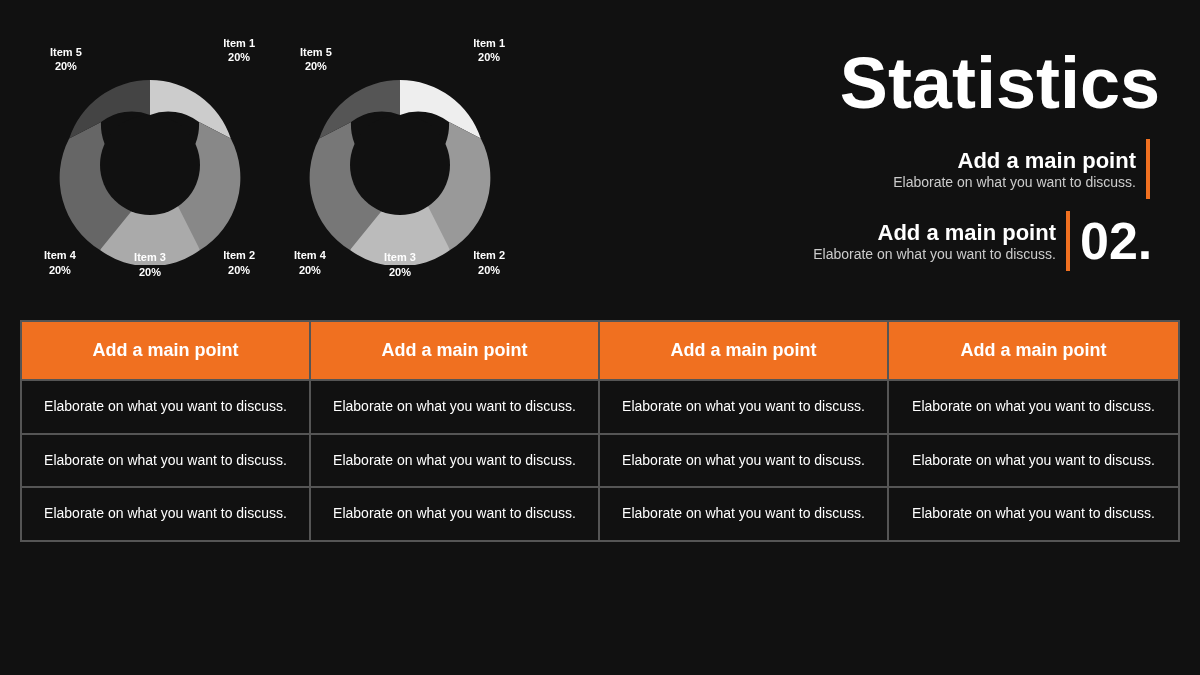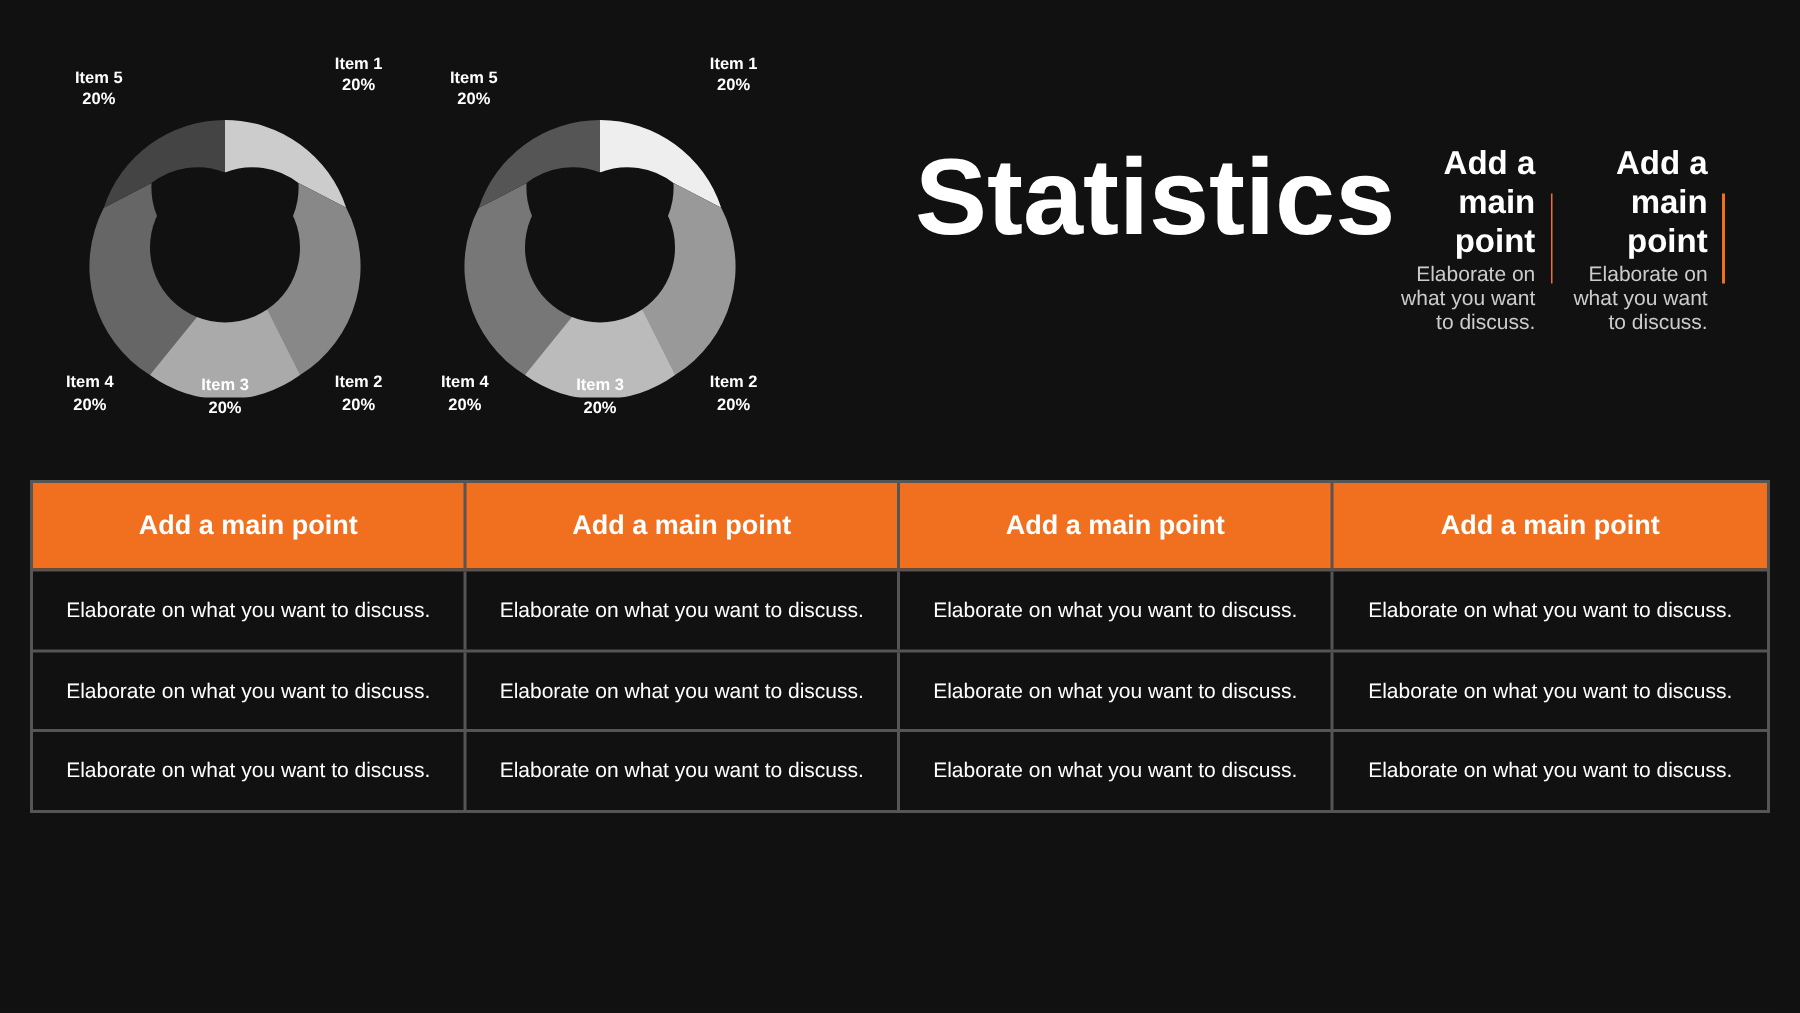--- a/index.html
+++ b/index.html
@@ -49,21 +49,21 @@
     }
     .label-top-left { top: 10px; left: 10px; }
     .label-top-right { top: 1px; right: 5px; }
     .label-bottom-left { bottom: 18px; left: 4px; }
     .label-bottom-right { bottom: 18px; right: 5px; text-align: center; }
     .label-bottom-center { bottom: 16px; left: 50%; transform: translateX(-50%); }
 
     .stats-info {
       flex: 1;
       display: flex;
-      flex-direction: row;
+      flex-direction: column;
       justify-content: center;
       padding-left: 20px;
     }
 
     .stats-title {
       font-size: 72px;
       font-weight: 900;
       color: #ffffff;
       text-align: right;
       line-height: 1;
@@ -219,20 +219,21 @@
         </div>
         <div class="stat-divider"></div>
       </div>
 
       <div class="stat-point">
         <div class="stat-text">
           <div class="stat-main-point">Add a main point</div>
           <div class="stat-elaborate">Elaborate on what you want to discuss.</div>
         </div>
         <div class="stat-divider"></div>
+        <div class="stat-number">02.</div>
       </div>
     </div>
 
   </div>
 
   <div class="bottom-table">
     <div class="table-header">
       <div class="table-header-cell">Add a main point</div>
       <div class="table-header-cell">Add a main point</div>
       <div class="table-header-cell">Add a main point</div>

